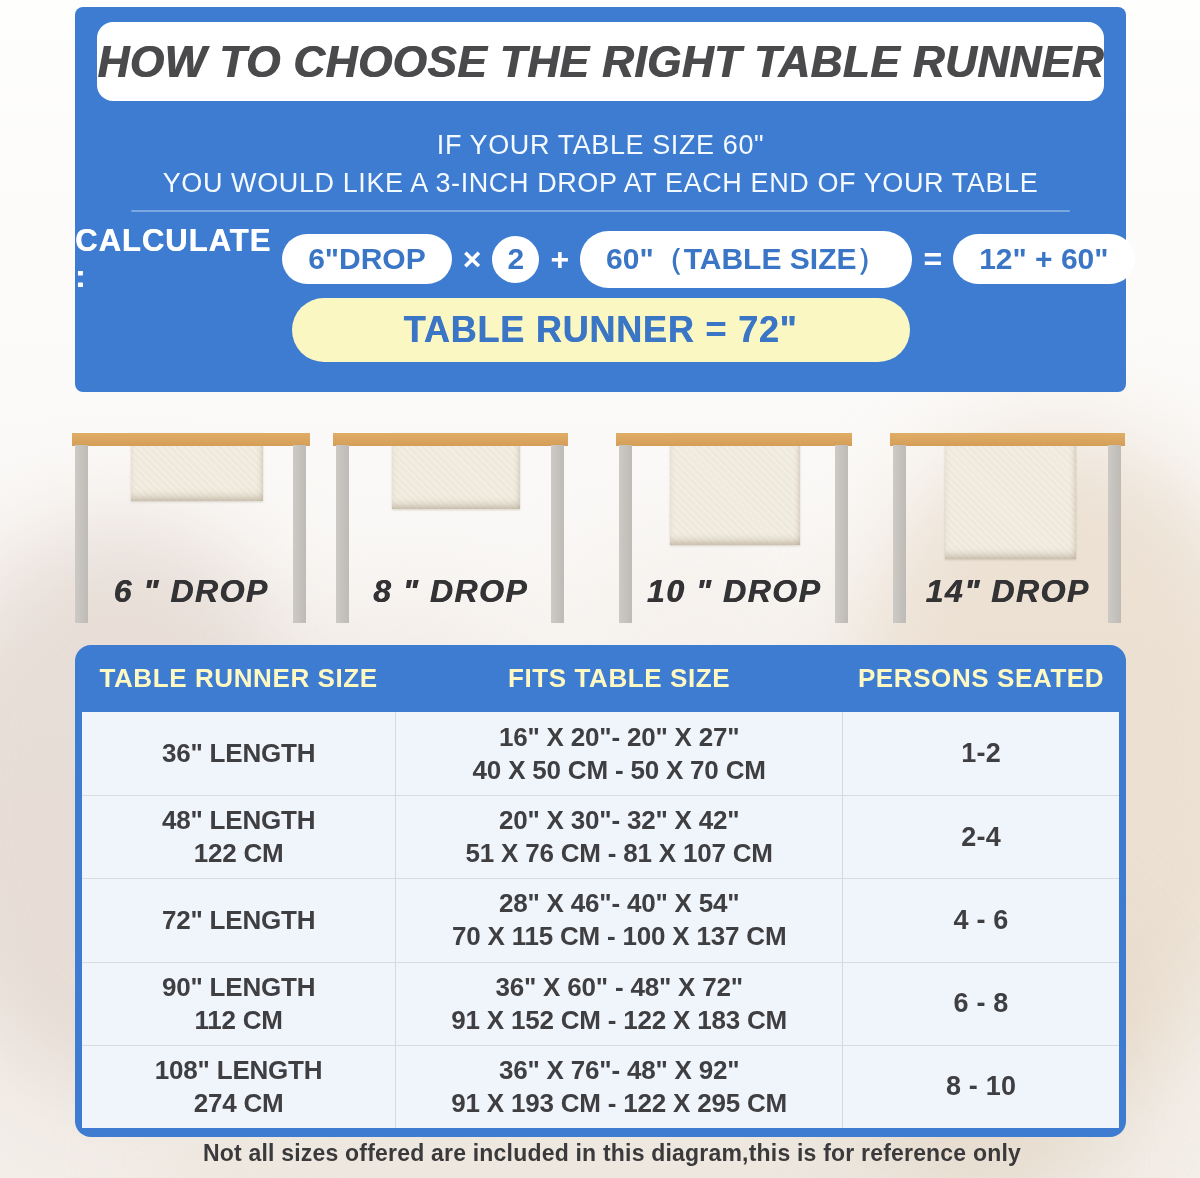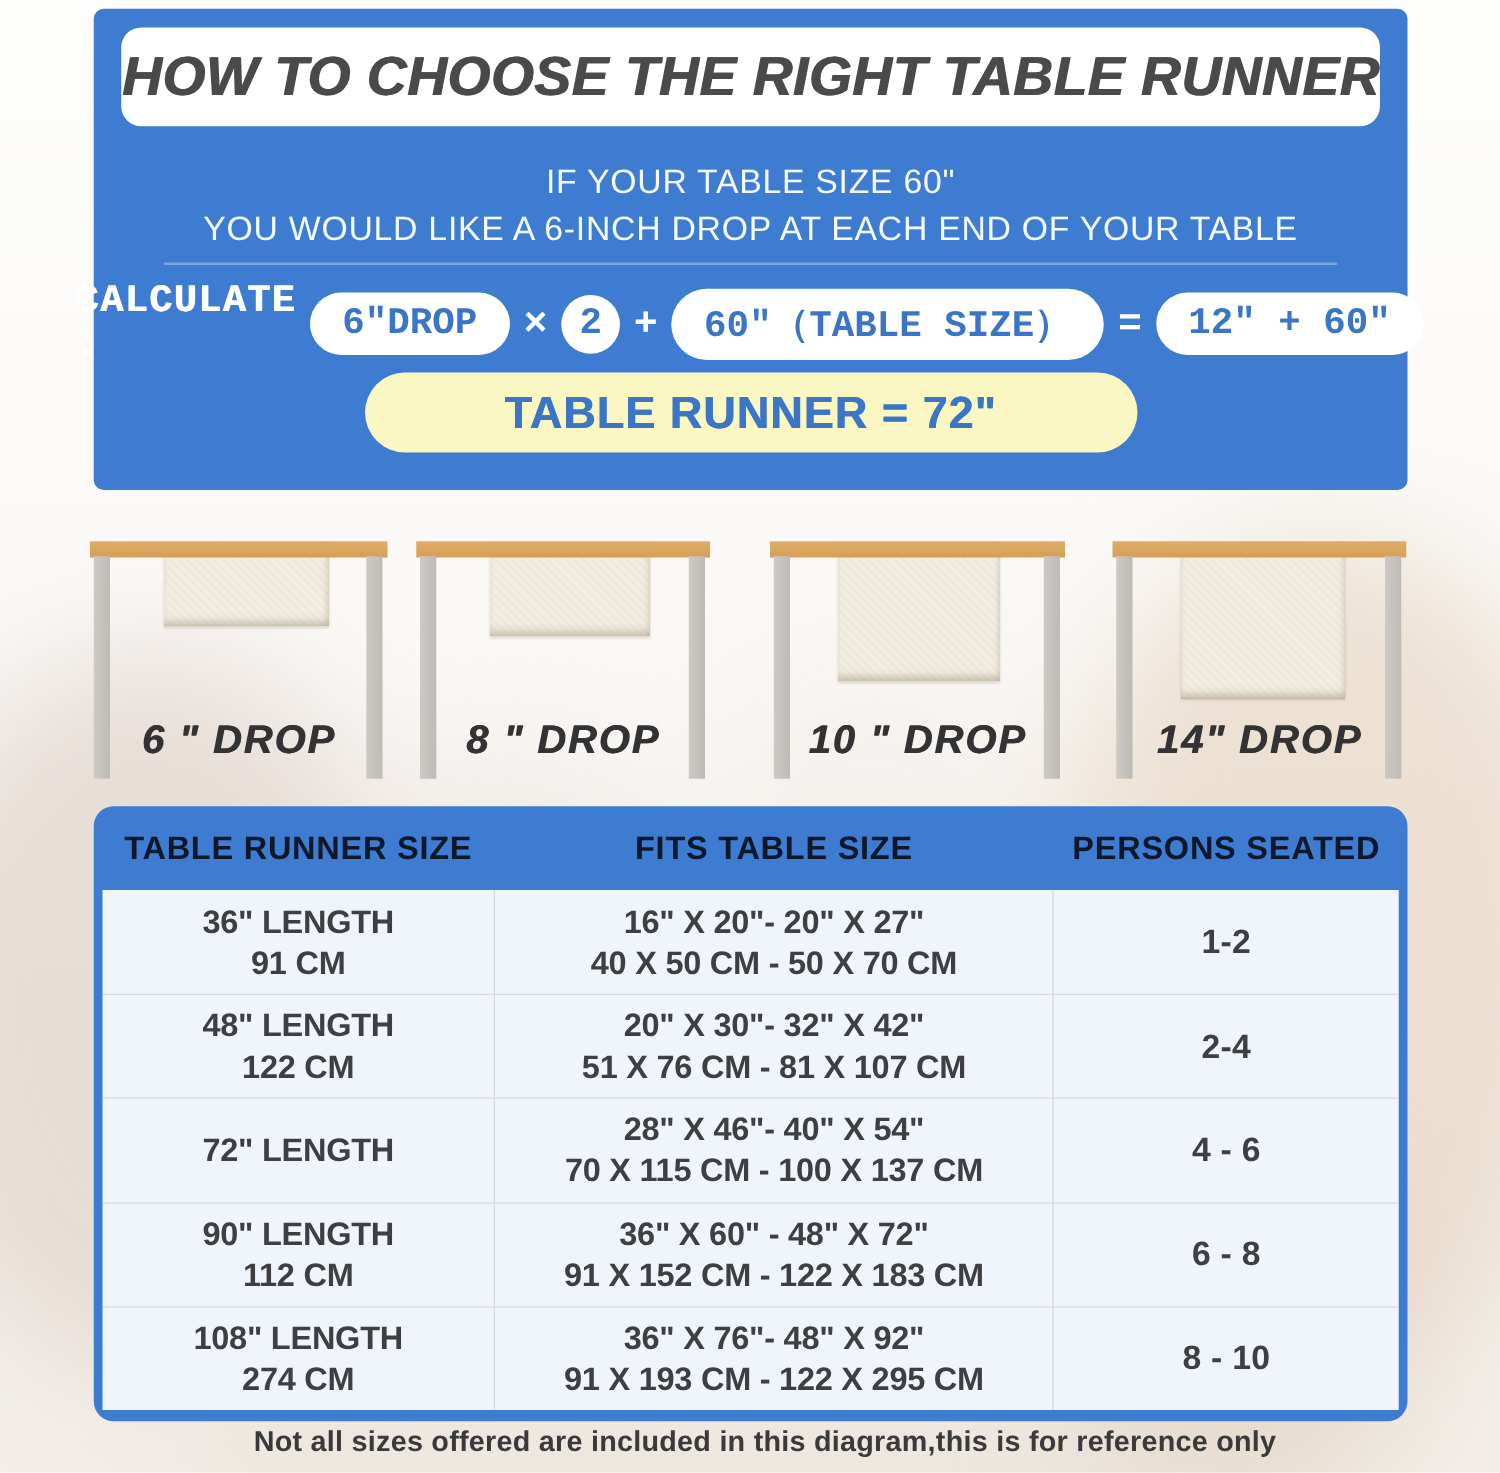--- a/index.html
+++ b/index.html
@@ -47,21 +47,21 @@
   .subtitles {
     position:absolute; top:119px; left:0; right:0;
     text-align:center; color:#F4FAFF; font-size:27px; line-height:38px; letter-spacing:.6px;
   }
   .hdr-divider {
     position:absolute; top:203px; left:56px; right:56px; height:2px;
     background:rgba(255,255,255,.32); border-radius:1px;
   }
   .calc-row {
     position:absolute; top:227px; left:0; right:2px; height:50px;
-    display:flex; align-items:center; justify-content:center; gap:11px;font-family:Liberation Mono, monospace;
+    display:flex; align-items:center; justify-content:flex-start; gap:11px;
   }
   .calc-label { color:#fff; font-weight:bold; font-size:31px; letter-spacing:1px; text-shadow:.5px 0 0 #fff; }
   .pill {
     background:#fff; color:var(--pill-blue); font-weight:bold; font-size:30px;
     padding:8px 26px; border-radius:45px; white-space:nowrap;
   }
   .circle-pill {
     background:#fff; color:var(--pill-blue); font-weight:bold; font-size:30px;
     width:47px; height:47px; border-radius:50%;
     display:flex; align-items:center; justify-content:center; flex:none;
@@ -108,21 +108,21 @@
 
   
   .size-panel {
     position:absolute; left:75px; top:645px; width:1051px; height:492px;
     background:var(--panel-blue); border-radius:16px;
   }
   .thead {
     position:absolute; top:0; left:7px; right:7px; height:67px;
     display:grid; grid-template-columns:30.2% 43.2% 26.6%;
     align-items:center; text-align:center;
-    color:#0f172a; font-size:26px; font-weight:bold; letter-spacing:.6px;
+    color:#fef9c3; font-size:26px; font-weight:bold; letter-spacing:.6px;
   }
   .tbody {
     position:absolute; top:67px; left:7px; right:7px; bottom:9px;
     background:rgba(255,255,255,.92);
   }
   .trow {
     display:grid; grid-template-columns:30.2% 43.2% 26.6%;
     height:83.2px; align-items:center; text-align:center; color:var(--body-text);
   }
   .trow + .trow { border-top:1px solid rgba(130,130,130,.22); }
@@ -150,21 +150,21 @@
   <div class="blob b5"></div>
   <div class="blob b6"></div>
 </div>
 
 <div class="top-panel">
   <div class="title-card">
     <div class="page-title">HOW TO CHOOSE THE RIGHT TABLE RUNNER</div>
   </div>
   <div class="subtitles">
     <div>IF YOUR TABLE SIZE 60"</div>
-    <div>YOU WOULD LIKE A 6-INCH DROP AT EACH END OF YOUR TABLE</div>
+    <div>YOU WOULD LIKE A 3-INCH DROP AT EACH END OF YOUR TABLE</div>
   </div>
   <div class="hdr-divider"></div>
   <div class="calc-row">
     <span class="calc-label">CALCULATE :</span>
     <span class="pill">6"DROP</span>
     <span class="op">×</span>
     <span class="circle-pill">2</span>
     <span class="op">+</span>
     <span class="pill">60"（TABLE SIZE）</span>
     <span class="op">=</span>
@@ -208,21 +208,20 @@
   <div class="thead">
     <div>TABLE RUNNER SIZE</div>
     <div>FITS TABLE SIZE</div>
     <div>PERSONS SEATED</div>
   </div>
   <div class="tbody">
 
     <div class="trow">
       <div class="cell">
         <div>36" LENGTH</div>
-        <div>91 CM</div>
       </div>
       <div class="cell mid">
         <div>16" X 20"- 20" X 27"</div>
         <div>40 X 50 CM - 50 X 70 CM</div>
       </div>
       <div class="cell persons">1-2</div>
     </div>
 
     <div class="trow">
       <div class="cell">

